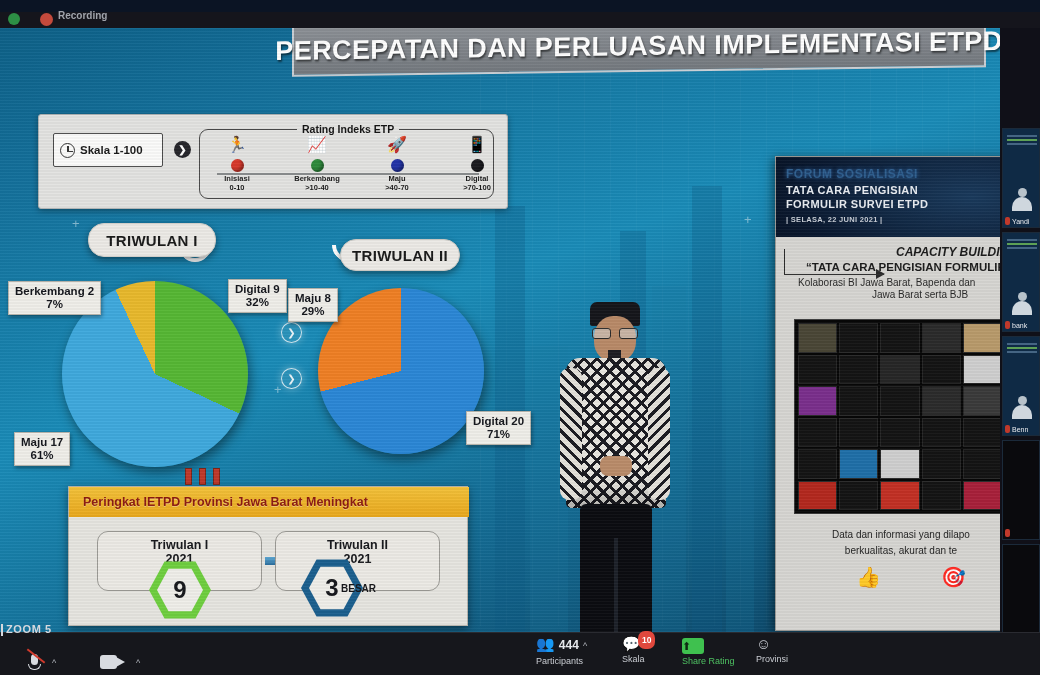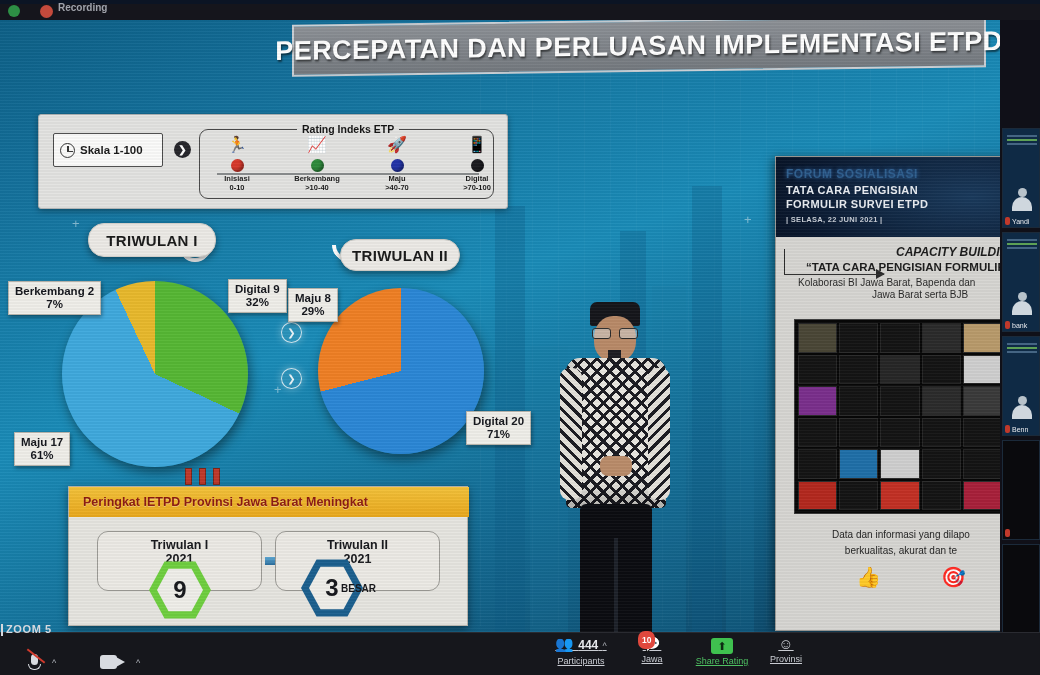--- a/index.html
+++ b/index.html
@@ -3,21 +3,21 @@
 <meta charset="utf-8">
 <style>
   * { box-sizing: border-box; margin: 0; padding: 0; }
   html, body { width: 1040px; height: 675px; overflow: hidden; background: #000; }
   body { font-family: "Liberation Sans", sans-serif; }
 
   #screen { position: relative; width: 1040px; height: 675px; overflow: hidden;
             background: #0b1424; }
 
   
-  .top-strip { position: absolute; left: 0; top: 4px; width: 1040px; height: 16px;
+  .top-strip { position: absolute; left: 0; top: 12px; width: 1040px; height: 16px;
                background: #15151c; z-index: 60; }
   .rec-dot-green { position: absolute; left: 8px; top: 1px; width: 12px; height: 12px;
                    border-radius: 50%; background: #2d8f45; }
   .rec-dot-red { position: absolute; left: 40px; top: 1px; width: 13px; height: 13px;
                  border-radius: 50%; background: #c44a3c; filter: blur(0.6px); }
   .rec-label { position: absolute; left: 58px; top: -2px; color: #b9bcc4;
                font-size: 10px; font-weight: bold; opacity: .85; }
 
   
   .slide { position: absolute; left: 0; top: 16px; width: 1000px; height: 616px;
@@ -212,21 +212,21 @@
   .thumb .silh::before { content:""; position:absolute; left:6px; top:-9px; width:9px; height:9px;
          border-radius:50%; background:#b8c2ca; }
   .thumb .nm { position:absolute; left:3px; bottom:2px; font-size:7px; color:#e8eaee;
          white-space:nowrap; }
   .thumb .micmute { position:absolute; left:2px; bottom:2px; width:5px; height:8px;
          background:#c0392b; border-radius:2px; }
 
   
   .toolbar { position:absolute; left:0; bottom:0; width:1040px; height:43px;
          background:#16171c; border-top:1px solid #2a2b31; z-index:50; }
-  .tb-item { position:absolute; text-align:center; color:#c9ccd2;text-decoration:underline; }
+  .tb-item { position:absolute; color:#c9ccd2; }
   .tb-item .ico { font-size:15px; line-height:16px; }
   .tb-item .cap { font-size:9px; margin-top:2px; }
   .zoom-tag { position:absolute; left:6px; top:-10px; color:#d6d9de; font-size:11px;
          font-weight:bold; letter-spacing:.6px; }
   .zoom-tag::before { content:""; position:absolute; left:-5px; top:1px; width:2px; height:12px;
          background:#d6d9de; }
   .badge { position:absolute; background:#e0483d; color:#fff; font-size:8.5px; font-weight:bold;
          border-radius:7px; padding:1px 4px; top:-5px; left:16px; }
   .mic-ico { position:absolute; left:24px; bottom:2px; width:22px; height:20px; }
   .mic-ico .body { position:absolute; left:7px; top:1px; width:7px; height:11px;
@@ -528,21 +528,21 @@
         👥 <span style="font-size:12px;font-weight:bold;color:#e6e8ec;">444</span>
         <span class="caret">^</span>
       </div>
       <div class="cap">Participants</div>
     </div>
 
     <div class="tb-item" style="left:622px;top:3px;width:60px;">
       <div class="ico" style="position:relative;">💬
         <span class="badge">10</span>
       </div>
-      <div class="cap">Jawa</div>
+      <div class="cap">Skala</div>
     </div>
 
     <div class="tb-item" style="left:682px;top:3px;width:80px;color:#4ec062;">
       <div class="ico" style="display:inline-block;width:22px;height:16px;background:#3fc14f;border-radius:3px;color:#0d2b12;font-size:11px;line-height:16px;">⬆</div>
       <div class="cap">Share Rating</div>
     </div>
 
     <div class="tb-item" style="left:756px;top:3px;width:60px;">
       <div class="ico">☺</div>
       <div class="cap">Provinsi</div>

